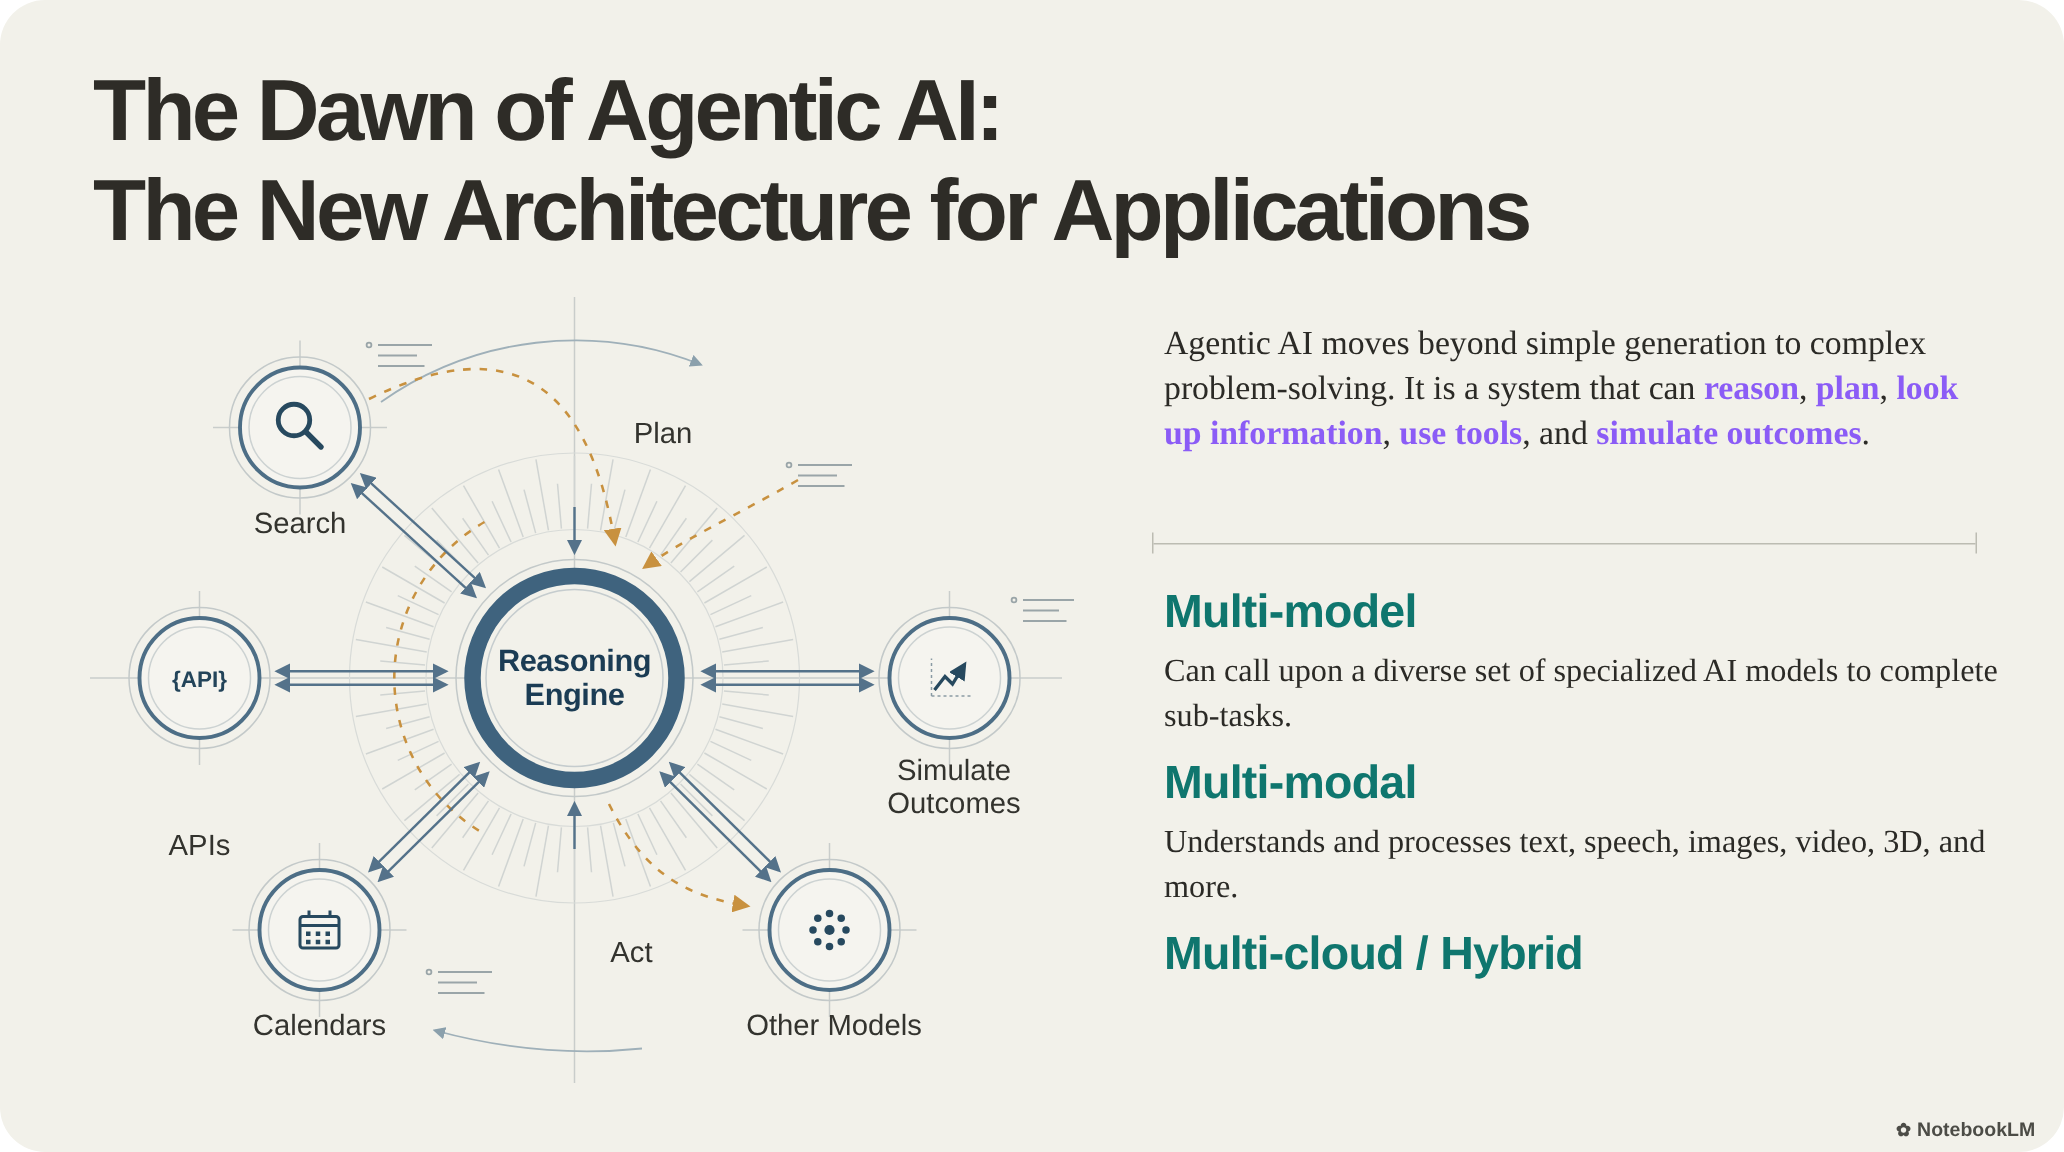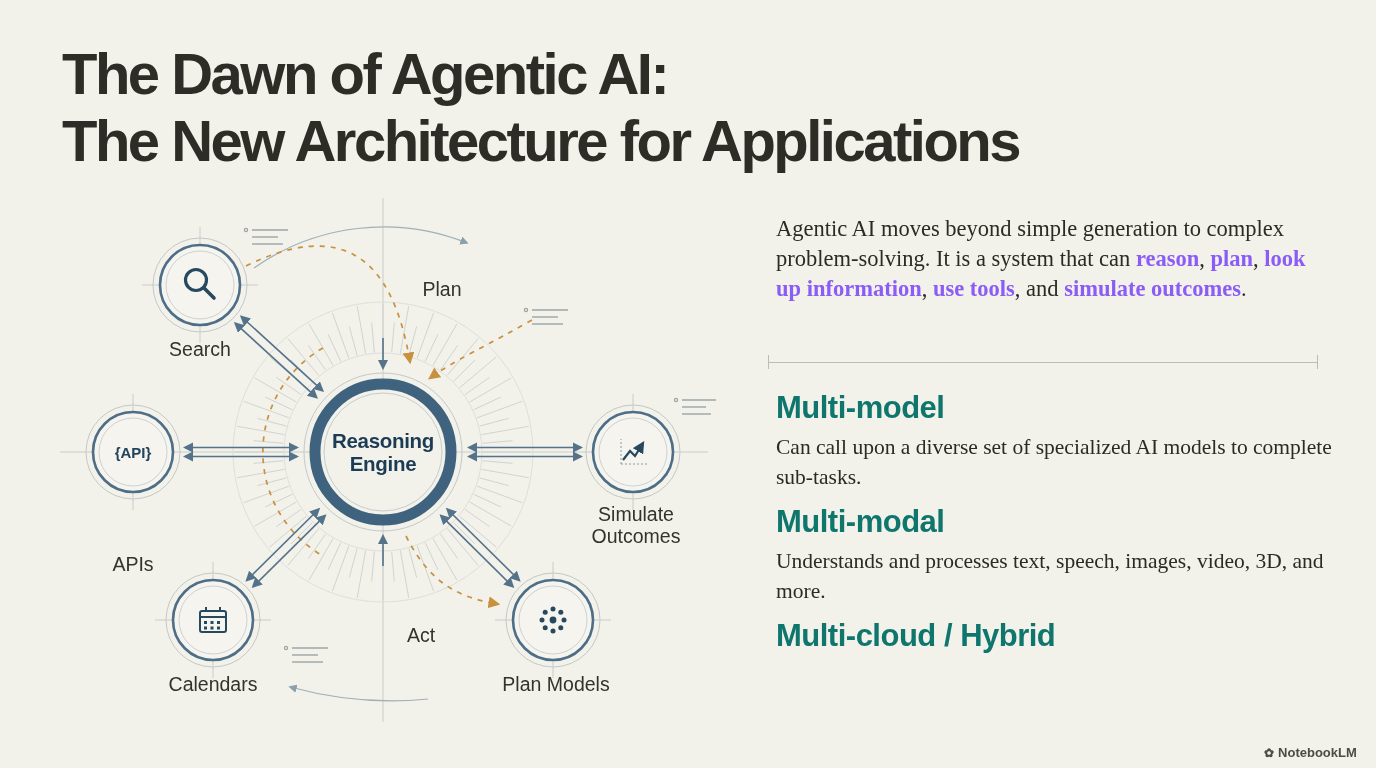--- a/index.html
+++ b/index.html
@@ -1,17 +1,17 @@
 <!DOCTYPE html>
 <html><head>
 <meta charset="utf-8">
 <style>
   html,body{margin:0;padding:0;}
   .page{position:relative;width:1376px;height:768px;background:#f2f1ea;overflow:hidden;
-        font-family:"Liberation Sans",sans-serif;color:#2d2b26;}
+        font-family:"Liberation Sans",sans-serif;color:#2d2b26;border-radius:30px;}
 
   
   .title{position:absolute;left:62px;top:40px;font-size:58px;font-weight:bold;
          letter-spacing:-2.5px;line-height:67px;color:#2e2c27;}
 
   
   .intro{position:absolute;left:776px;top:214px;width:556px;
          font-family:"Liberation Serif",serif;font-size:22.5px;line-height:30px;color:#2b2a26;}
   .rich-bold{font-weight:bold;color:#8b5cf6;}
 
@@ -295,21 +295,21 @@
           <path d="M 581,272 L 607,272 M 581,272 L 581,247" stroke="#8a9aa4" stroke-width="1" stroke-dasharray="2 2" fill="none"></path>
           <path d="M 583,268 L 590,259 L 595,264 L 603,251" fill="none" stroke="#27495f" stroke-width="2.2" marker-end="url(#mNavy)"></path>
         </g>
       </g>
     </svg>
 
     <div class="center-label">Reasoning Engine</div>
     <div class="dlabel lbl-search">Search</div>
     <div class="dlabel lbl-apis">APIs</div>
     <div class="dlabel lbl-calendars">Calendars</div>
-    <div class="dlabel lbl-other">Plan Models</div>
+    <div class="dlabel lbl-other">Other Models</div>
     <div class="dlabel wrap lbl-sim">Simulate Outcomes</div>
     <div class="dlabel lbl-plan">Plan</div>
     <div class="dlabel lbl-act">Act</div>
   </div>
 
   <div class="intro"><span>Agentic AI moves beyond simple generation to complex problem-solving. It is a system that can </span><span class="rich-bold">reason</span><span>, </span><span class="rich-bold">plan</span><span>, </span><span class="rich-bold">look up information</span><span>, </span><span class="rich-bold">use tools</span><span>, and </span><span class="rich-bold">simulate outcomes</span><span>.</span></div>
 
   <div class="divider">
     <span class="tick"></span>
     <span class="hline"></span>

